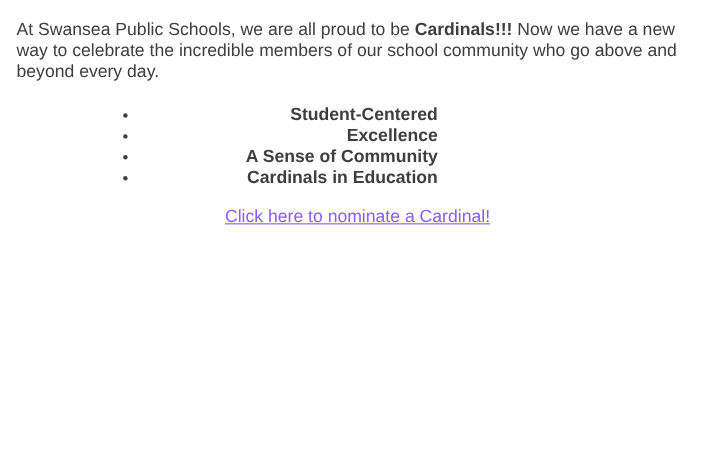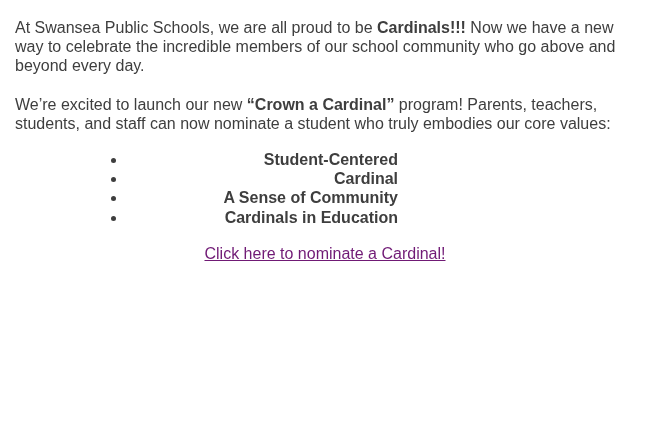--- a/index.html
+++ b/index.html
@@ -43,35 +43,34 @@
     line-height: 18px;
     font-weight: 700;
     color: #97233f;
     transform: scaleX(0.78);
     transform-origin: center;
     white-space: nowrap;
     letter-spacing: 0px;
   }
 
   .link-line { text-align: center; margin: 0 0 19px 0; }
-  a.nominate { color: #701a75; text-decoration: underline; cursor: pointer; }
+  a.nominate { color: #8b5cf6; text-decoration: underline; cursor: pointer; }
 </style>
 </head>
 <body>
 
 <div class="page">
 
   <p class="para"><span>At Swansea Public Schools, we are all proud to be </span><span class="bold">Cardinals!!!</span><span> Now we have a new way to celebrate the incredible members of our school community who go above and beyond every day.</span></p>
 
-  <p class="para para-launch"><span>We’re excited to launch our new </span><span class="bold">“Crown a Cardinal”</span><span> program! Parents, teachers, students, and staff can now nominate a student who truly embodies our core values:</span></p>
 
   <div class="values-row">
     <ul class="values">
       <li>Student-Centered</li>
-      <li>Cardinal</li>
+      <li>Excellence</li>
       <li>A Sense of Community</li>
       <li>Cardinals in Education</li>
     </ul>
 
   </div>
 
 
   <div class="link-line">
     <a class="nominate" href="#">Click here to nominate a Cardinal!</a>
   </div>

